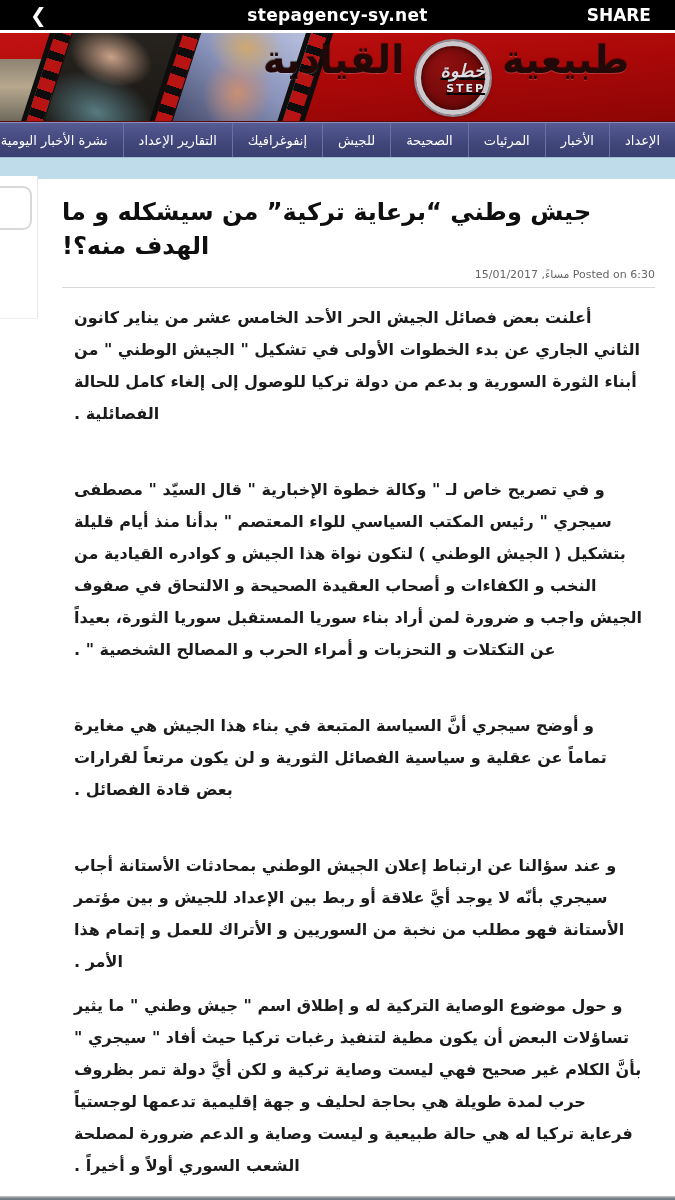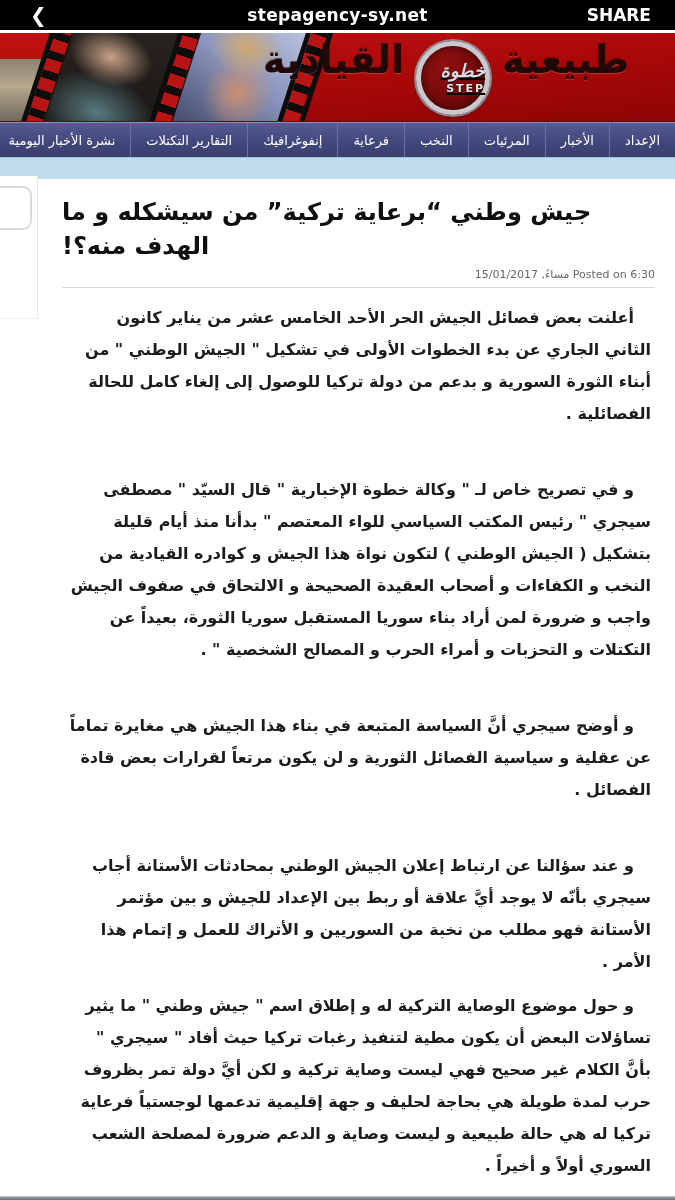--- a/index.html
+++ b/index.html
@@ -55,21 +55,21 @@
     border-right:1px solid #e7e7e7;border-bottom:1px solid #efefef;z-index:3;}
   .side-btn{position:absolute;left:-16px;top:10px;width:44px;height:40px;background:#fff;
     border:2px solid #d9d9d9;border-radius:9px;cursor:pointer;}
   
   .article{margin-left:37px;padding:16px 20px 0 25px;}
   .title{margin:0;font-size:24px;line-height:34px;font-weight:bold;color:#0f0f0f;
     direction:rtl;text-align:left;}
   .date{direction:rtl;text-align:right;font-size:11px;color:#666;margin-top:5px;line-height:13px;}
   .rule{border:none;border-top:1px solid #d9d9d9;margin:6px 0 0;}
   .body{margin-top:14px;}
-  .body p{margin:0 4px 44px;direction:rtl;text-align:right;font-size:16px;line-height:32px;
+  .body p{margin:0 12px 44px;direction:rtl;text-align:left;font-size:16px;line-height:32px;
     font-weight:bold;color:#1c1c1c;text-indent:17px;}
   .body p.tight{margin-bottom:12px;}
   
   .bottom-bar{position:absolute;left:0;bottom:0;width:100%;height:4px;z-index:5;
     background:linear-gradient(180deg,#c9c9c9 0%,#7c828c 60%,#6d737d 100%);}
 </style>
 </head>
 <body>
 
 <div class="phone">
@@ -97,24 +97,24 @@
         <span class="logo-step">STEP</span>
       </div>
       <span class="brand-word">القيادية</span>
     </div>
   </div>
 
   <div class="nav">
     <a class="nav-item">الإعداد</a>
     <a class="nav-item">الأخبار</a>
     <a class="nav-item">المرئيات</a>
-    <a class="nav-item">النخب</a>
-    <a class="nav-item">فرعاية</a>
+    <a class="nav-item">الصحيحة</a>
+    <a class="nav-item">للجيش</a>
     <a class="nav-item">إنفوغرافيك</a>
-    <a class="nav-item">التقارير التكتلات</a>
+    <a class="nav-item">التقارير الإعداد</a>
     <a class="nav-item">نشرة الأخبار اليومية</a>
 
   </div>
   <div class="strip-blue"></div>
 
   <div class="side-rail">
     <div class="side-btn"></div>
   </div>
 
   <div class="article">

